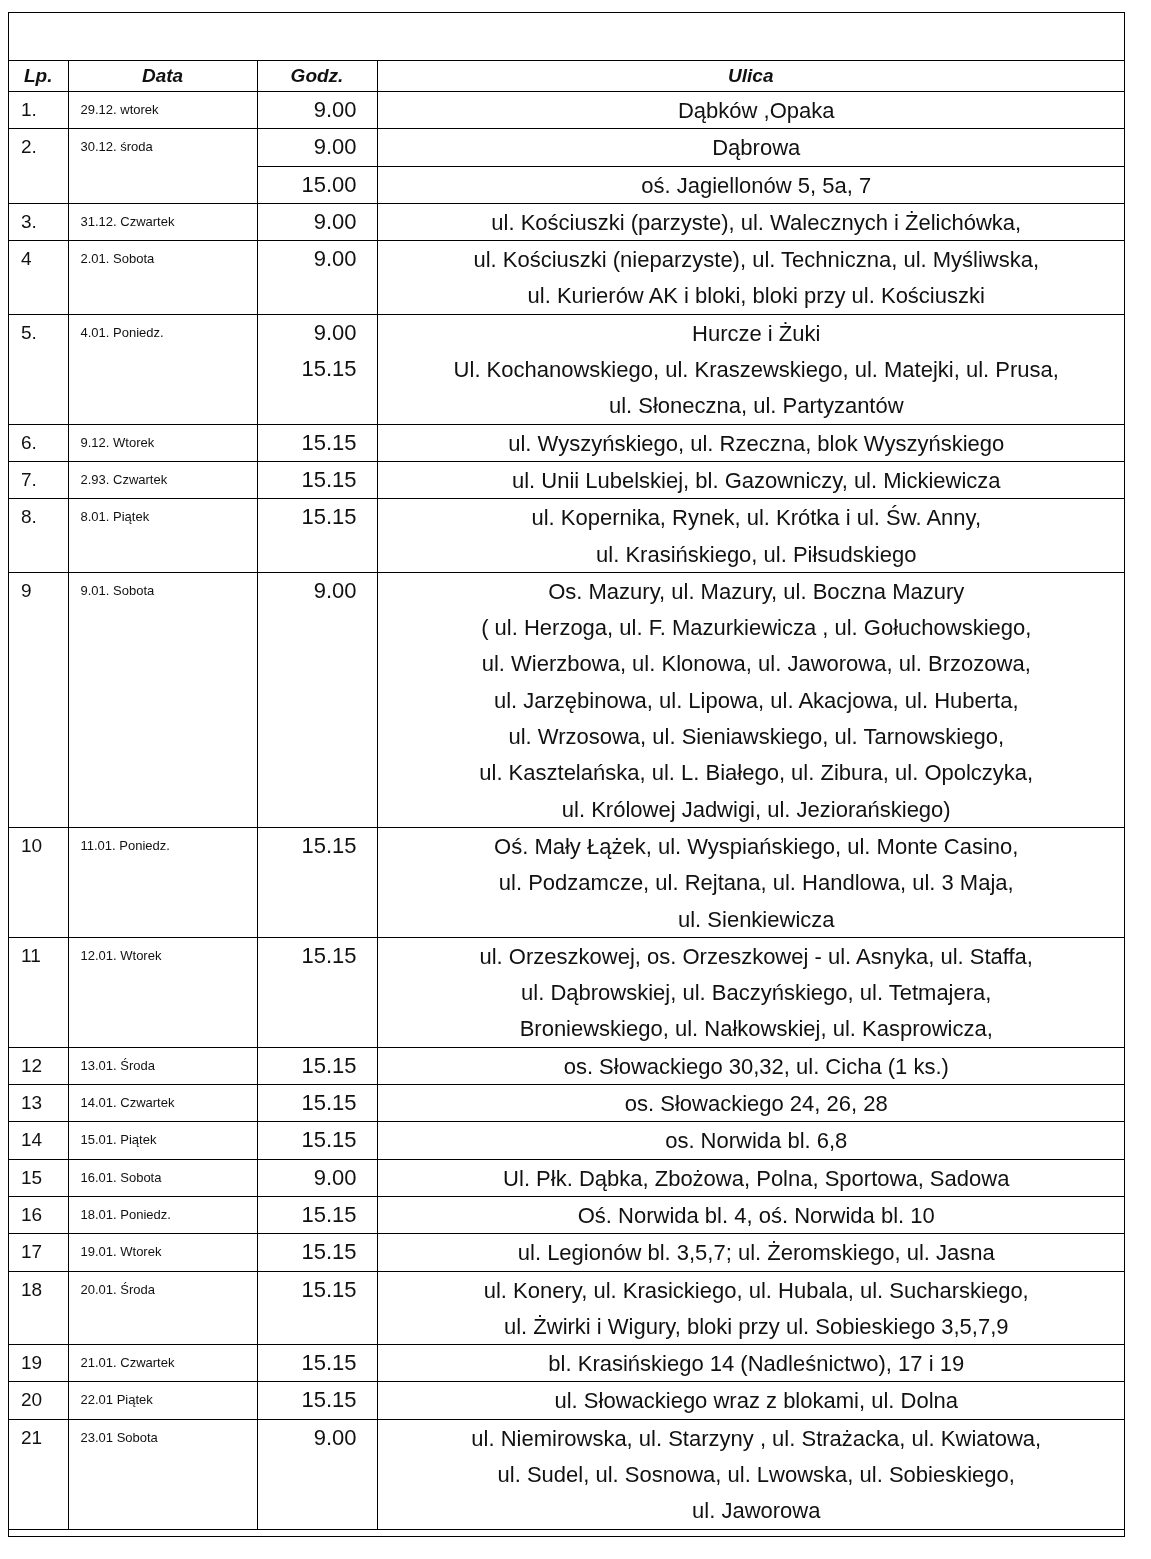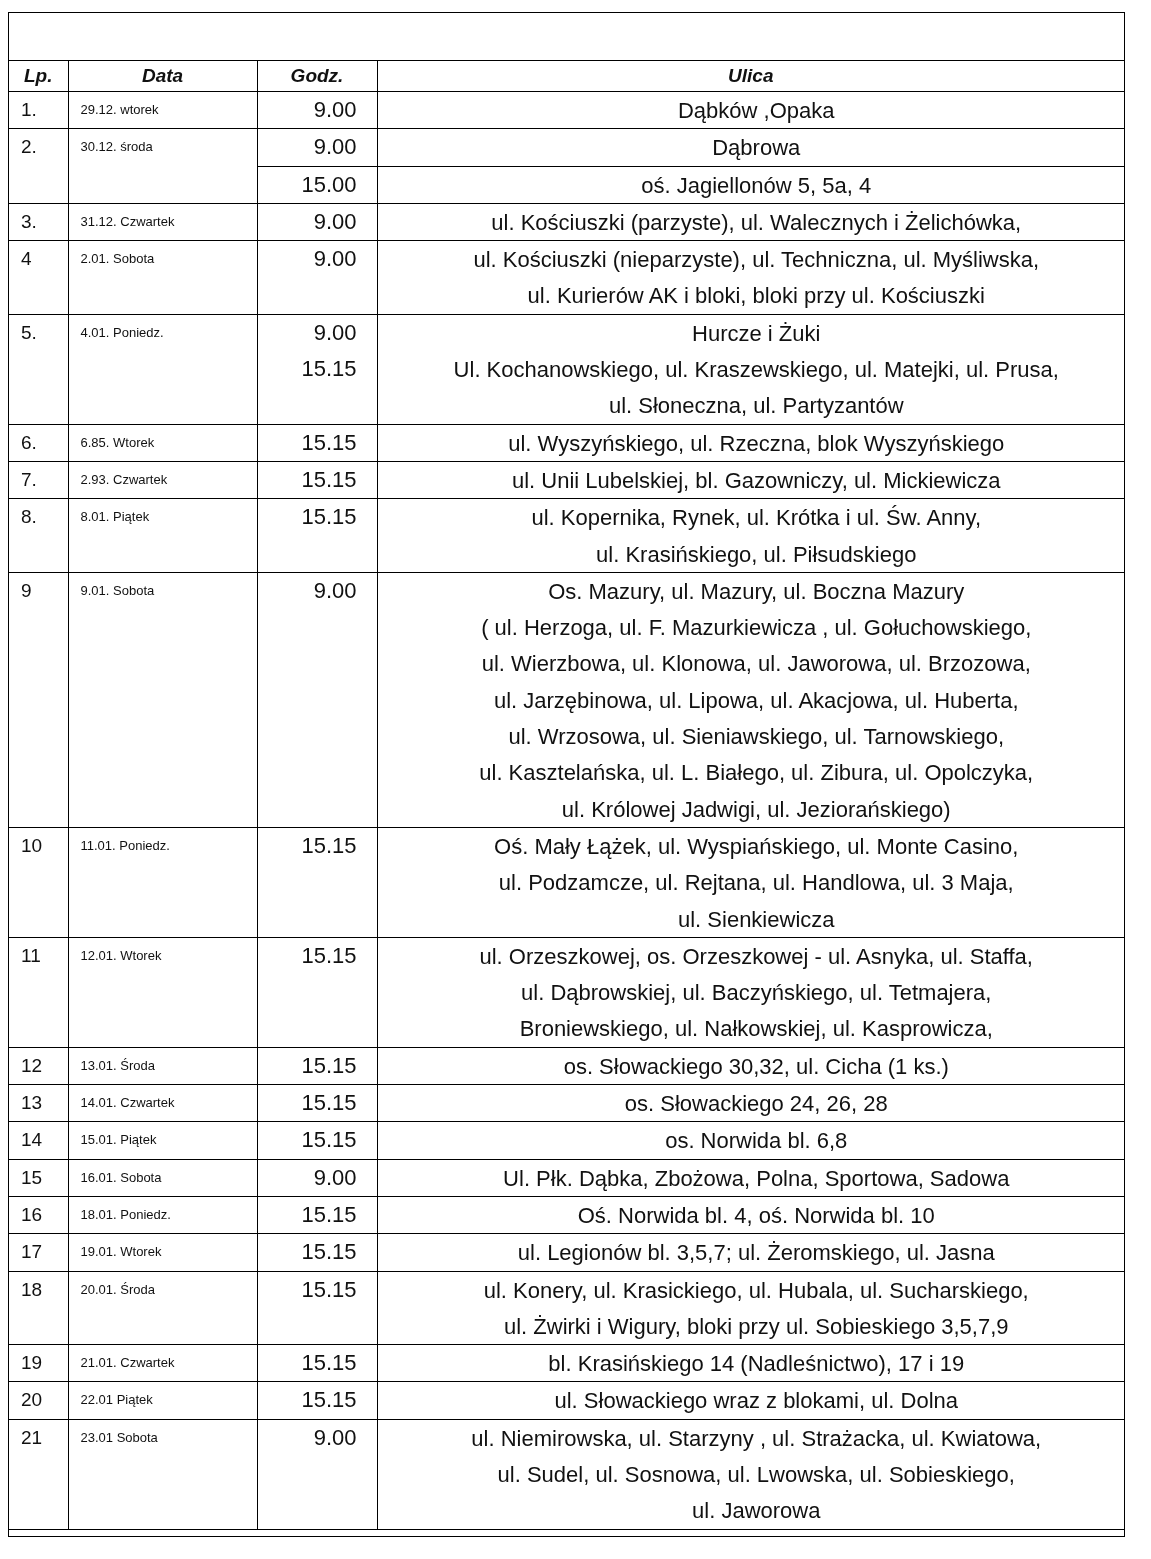--- a/index.html
+++ b/index.html
@@ -76,21 +76,21 @@
           </td>
           <td class="street">
             <div>Dąbrowa</div>
           </td>
         </tr>
         <tr>
           <td class="time">
             <div>15.00</div>
           </td>
           <td class="street">
-            <div>oś. Jagiellonów 5, 5a, 4</div>
+            <div>oś. Jagiellonów 5, 5a, 7</div>
           </td>
         </tr>
         <tr>
           <td class="lp">3.</td>
           <td class="date">31.12. Czwartek</td>
           <td class="time">
             <div>9.00</div>
           </td>
           <td class="street">
             <div>ul. Kościuszki (parzyste), ul. Walecznych i  Żelichówka,</div>
@@ -117,21 +117,21 @@
             <div></div>
           </td>
           <td class="street">
             <div>Hurcze i Żuki</div>
             <div>Ul. Kochanowskiego, ul. Kraszewskiego, ul. Matejki, ul. Prusa,</div>
             <div>ul. Słoneczna, ul. Partyzantów</div>
           </td>
         </tr>
         <tr>
           <td class="lp">6.</td>
-          <td class="date">6.85. Wtorek</td>
+          <td class="date">9.12. Wtorek</td>
           <td class="time">
             <div>15.15</div>
           </td>
           <td class="street">
             <div>ul. Wyszyńskiego,  ul. Rzeczna, blok Wyszyńskiego</div>
           </td>
         </tr>
         <tr>
           <td class="lp">7.</td>
           <td class="date">2.93. Czwartek</td>

